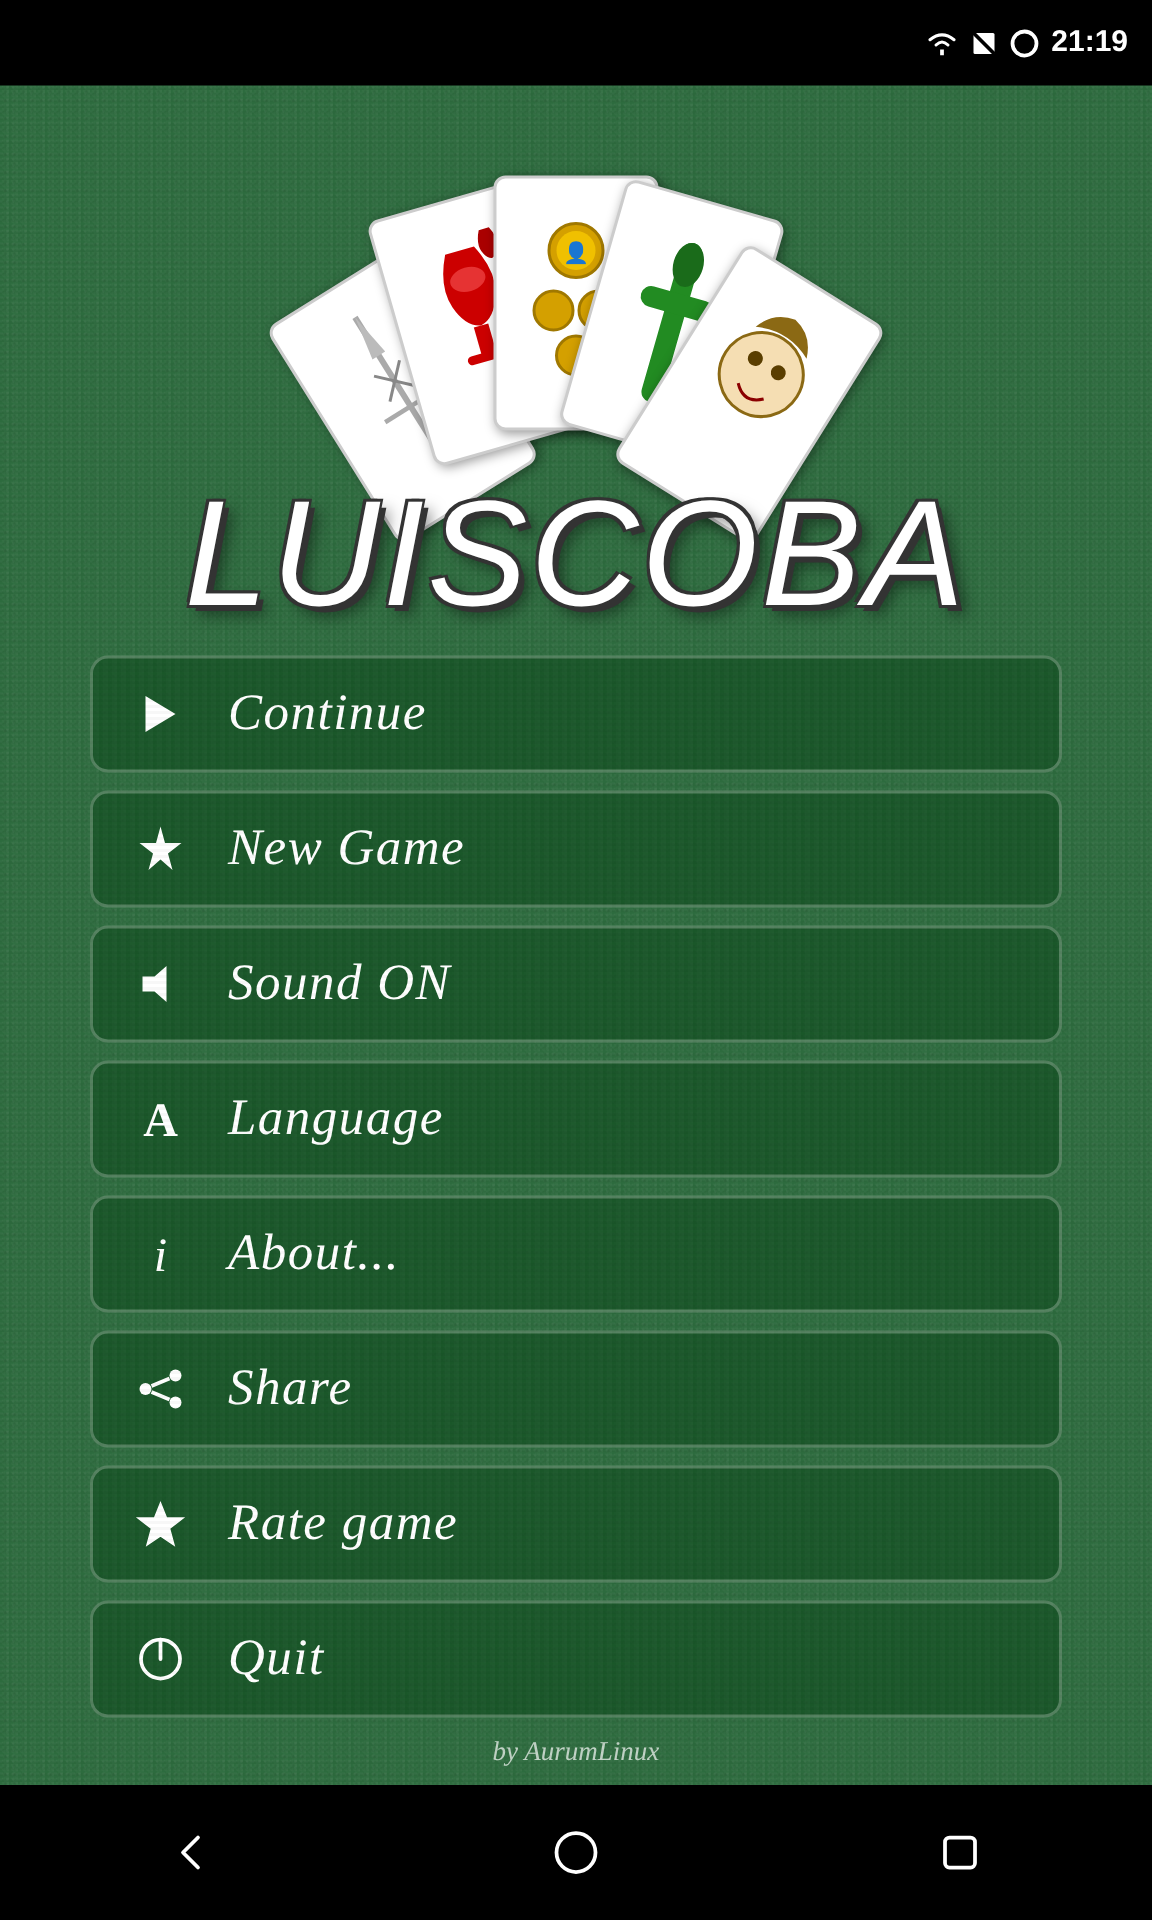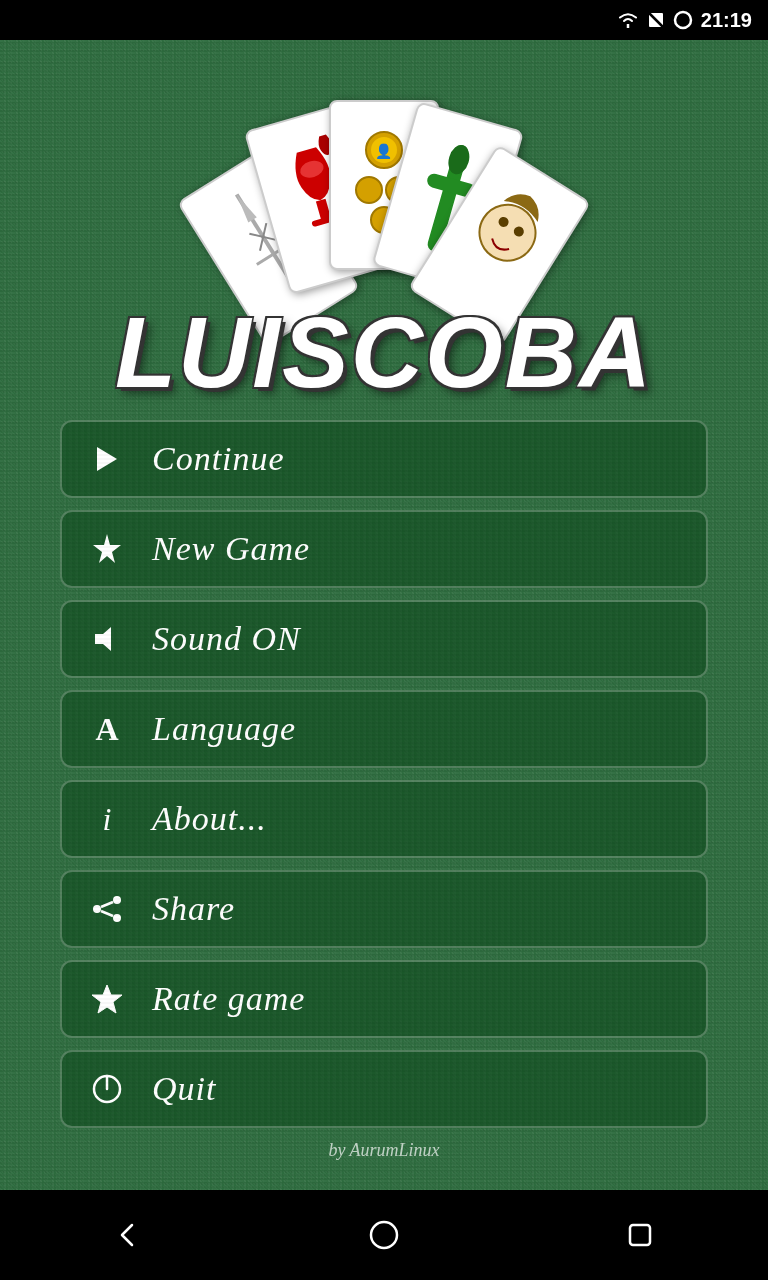--- a/index.html
+++ b/index.html
@@ -9,21 +9,21 @@
       height: 1280px;
       background: #000;
       font-family: 'Georgia', serif;
       overflow: hidden;
       display: flex;
       flex-direction: column;
     }
 
     
     #status-bar {
-      height: 40px;
+      height: 57px;
       background: #000;
       display: flex;
       align-items: center;
       justify-content: flex-end;
       padding: 0 16px;
       gap: 8px;
       flex-shrink: 0;
     }
 
     #status-time {
@@ -115,21 +115,21 @@
     .card:nth-child(2) { transform: rotate(-15deg) translateX(-60px); }
     .card:nth-child(3) { transform: rotate(0deg) translateX(0px); }
     .card:nth-child(4) { transform: rotate(15deg) translateX(60px); }
     .card:nth-child(5) { transform: rotate(30deg) translateX(120px); }
 
     
     #game-title {
       position: absolute;
       bottom: 10px;
       font-size: 100px;
-      font-weight: 700;
+      font-weight: 400;
       color: white;
       text-shadow:
         4px 4px 0 #333,
         -2px -2px 0 #333,
         2px -2px 0 #333,
         -2px 2px 0 #333,
         6px 6px 10px rgba(0,0,0,0.5);
       font-family: 'Arial Black', 'Arial', sans-serif;
       letter-spacing: 2px;
       font-style: italic;

